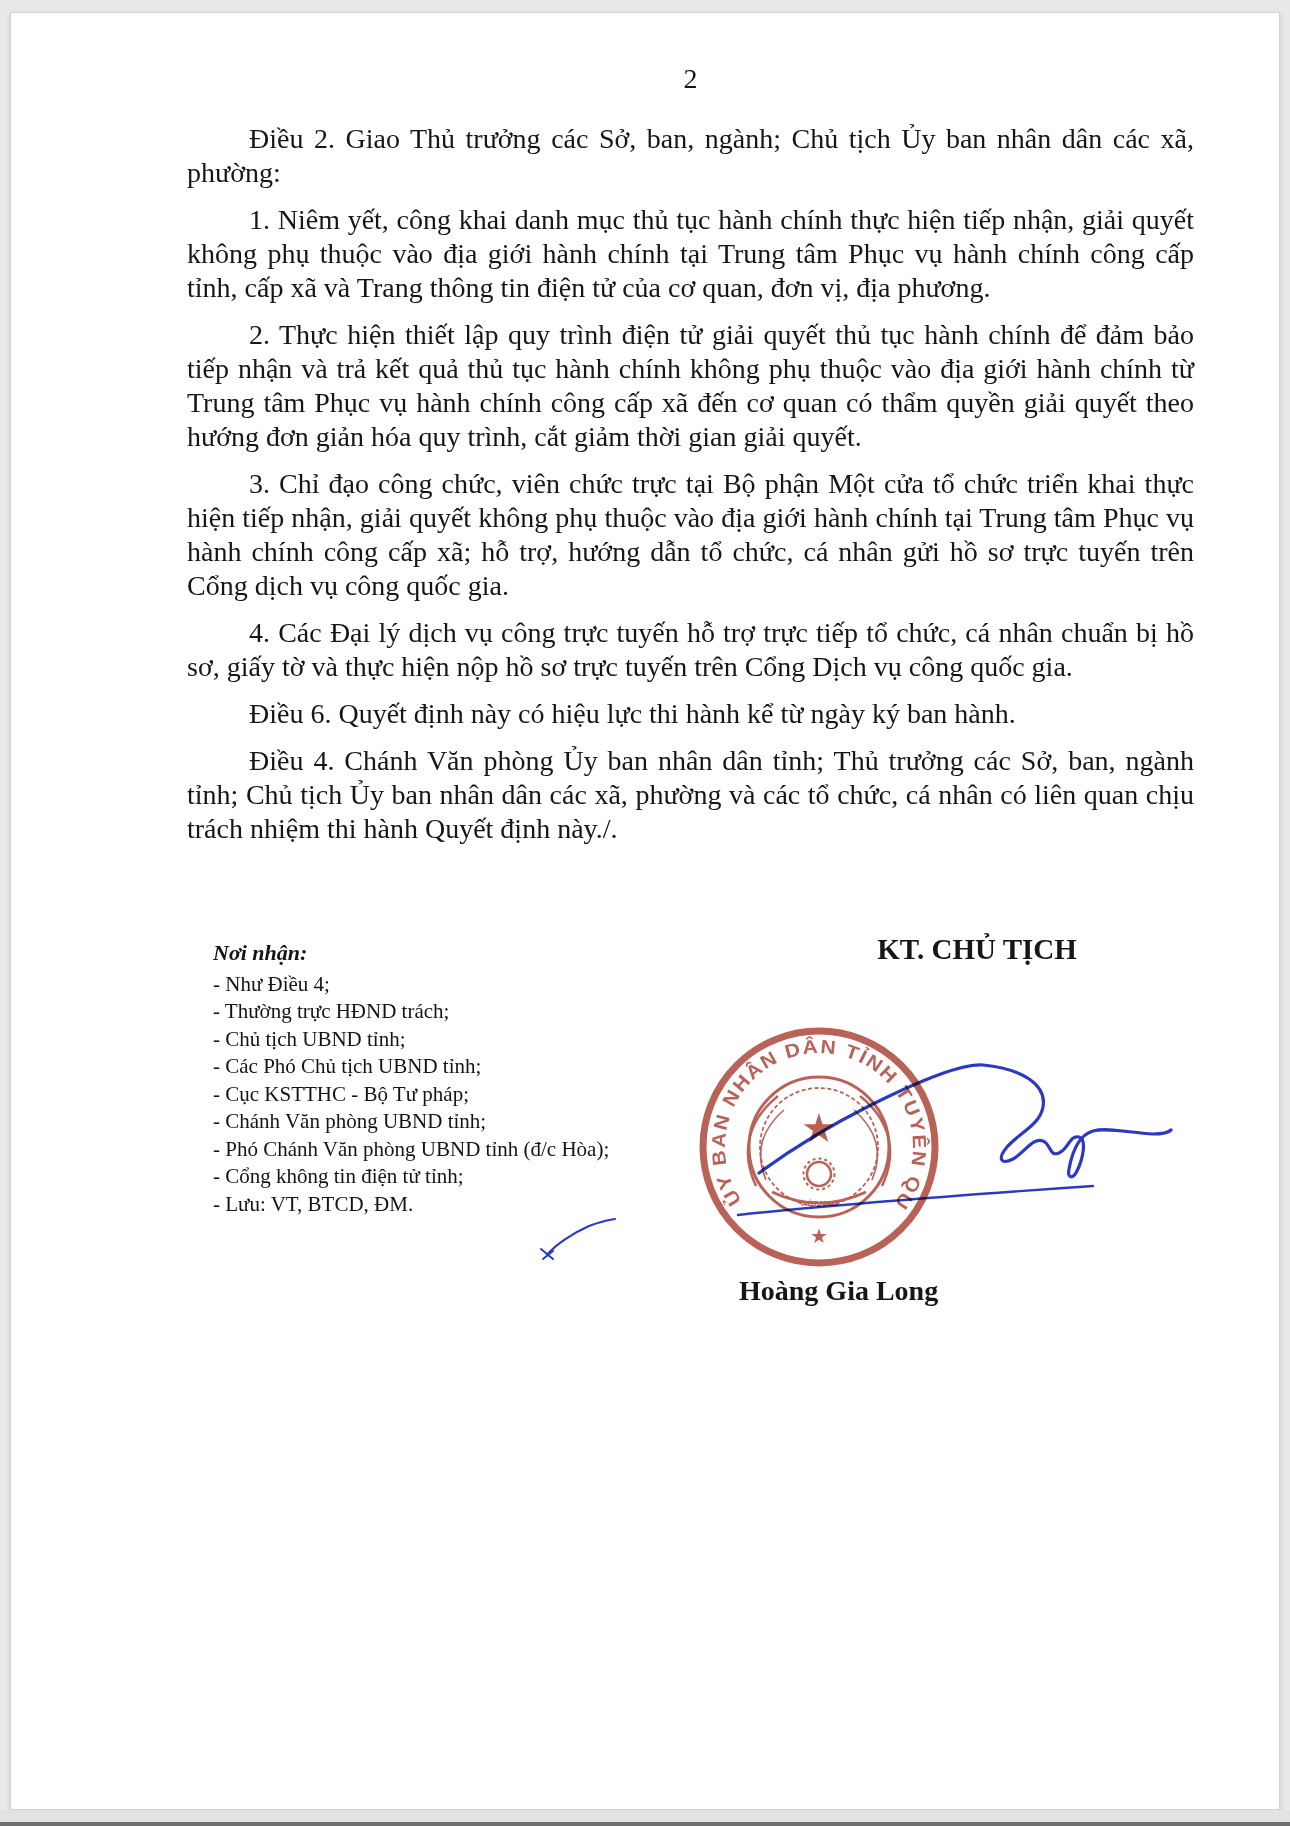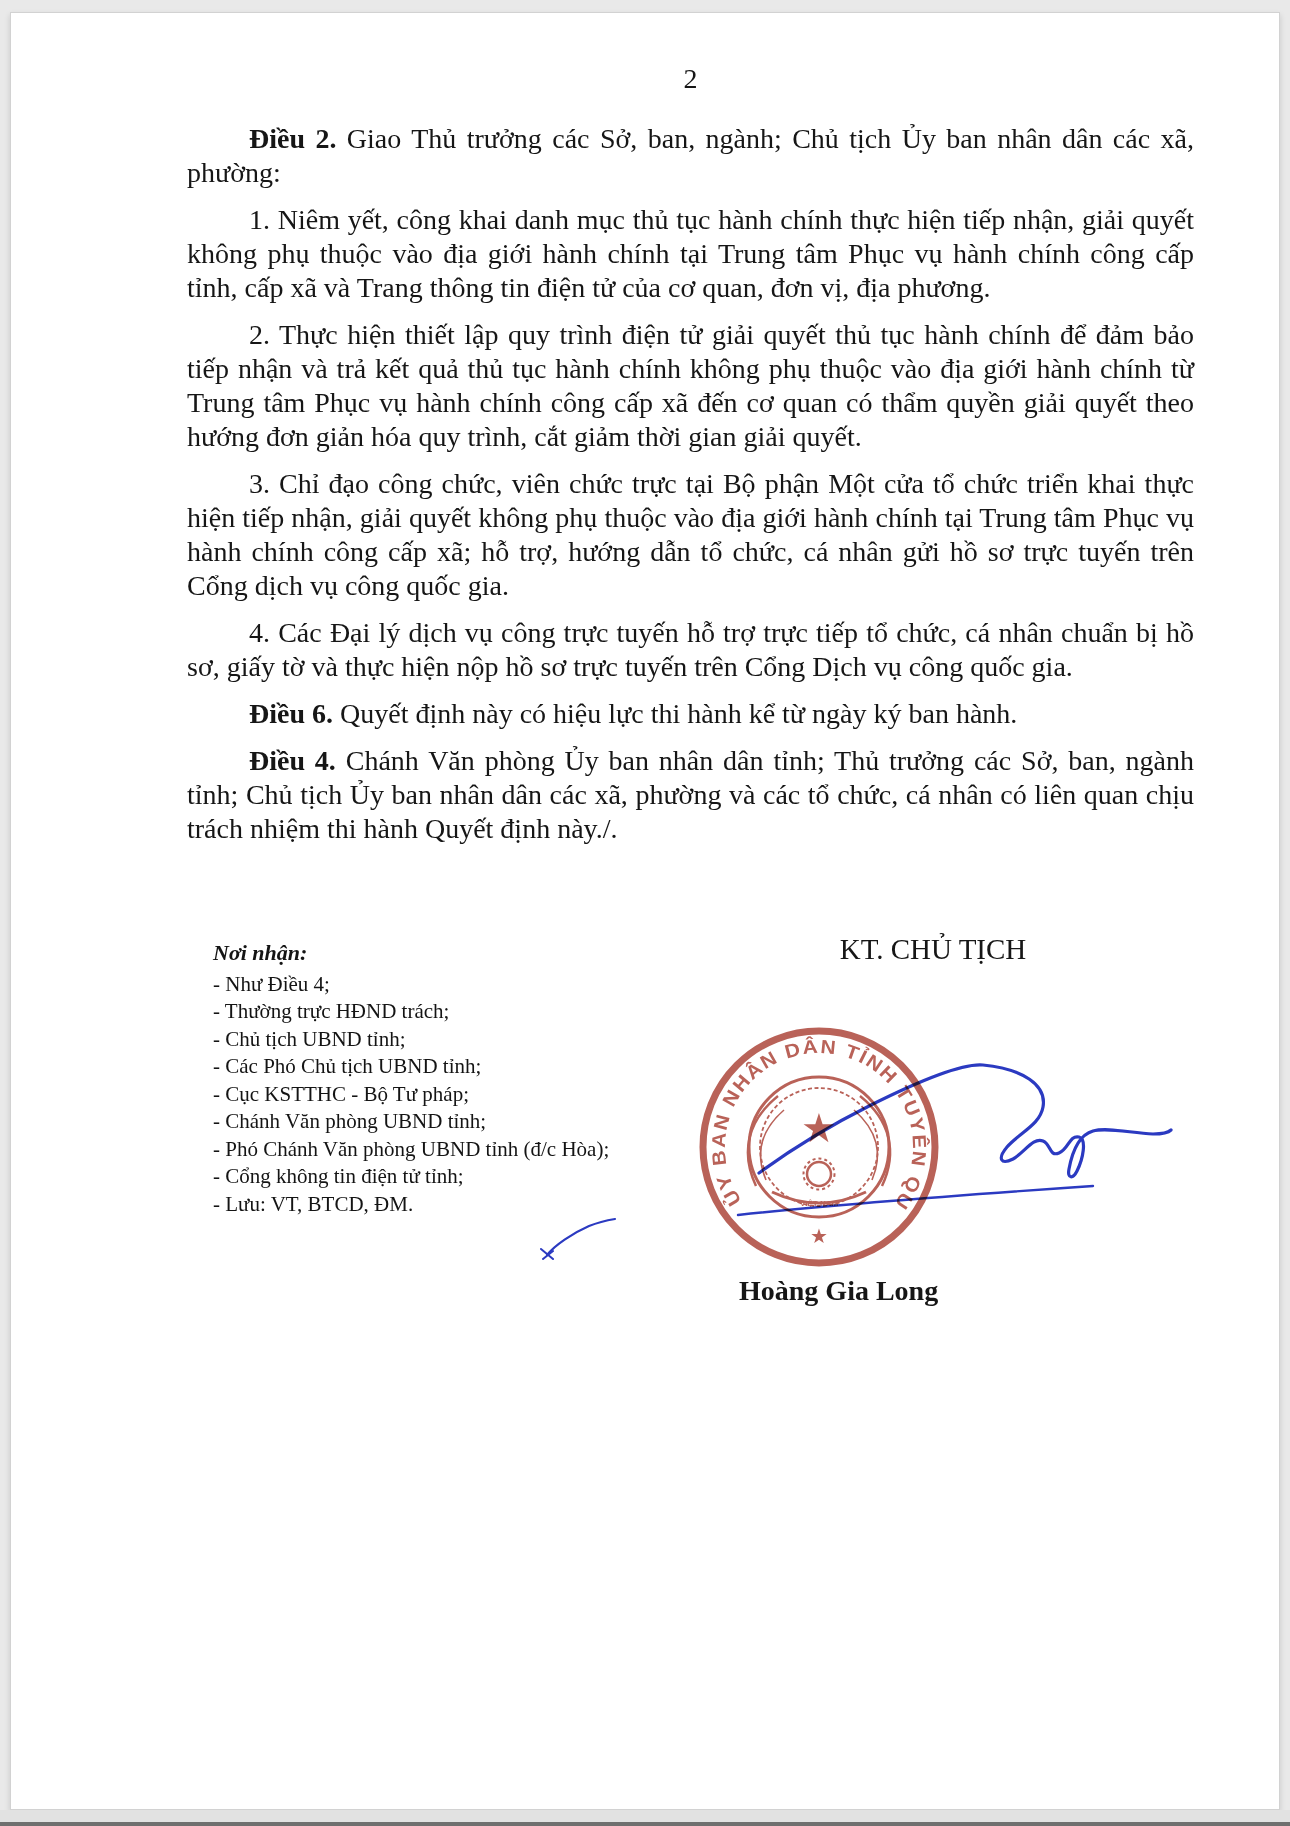--- a/index.html
+++ b/index.html
@@ -20,33 +20,33 @@
   .content { padding:0 85px 0 176px; }
   .page-number {
     padding-top:49px; margin-bottom:26px;
     text-align:center; font-size:28px; line-height:34px;
   }
   p.body-par {
     margin:13px 0 0 0;
     font-size:28px; line-height:34px;
     text-align:justify; text-indent:62px;
   }
-  p.body-par b { font-weight:bold; }
+  p.body-par b { font-weight:normal; }
 
   
   .recipients {
     position:absolute; left:202px; top:926px;
     font-size:21px; line-height:27.5px; color:#141414;
   }
   .recipients .heading {
     font-weight:bold; font-style:italic; font-size:22px; margin-bottom:4px;
   }
   .sign-title {
-    position:absolute; left:696px; top:918px; width:452px;
-    text-align:center; font-weight:normal; font-size:29px; line-height:37px;
+    position:absolute; left:740px; top:918px; width:452px;
+    text-align:center; font-weight:bold; font-size:29px; line-height:37px;
   }
   .signer-name {
     position:absolute; left:728px; top:1262px; width:452px;
     text-align:left; font-weight:bold; font-size:28px;
   }
   .seal-wrap {
     position:absolute; left:685px; top:1011px; width:246px; height:246px;
     mix-blend-mode:multiply; opacity:.95;
   }
   .signature-wrap {

